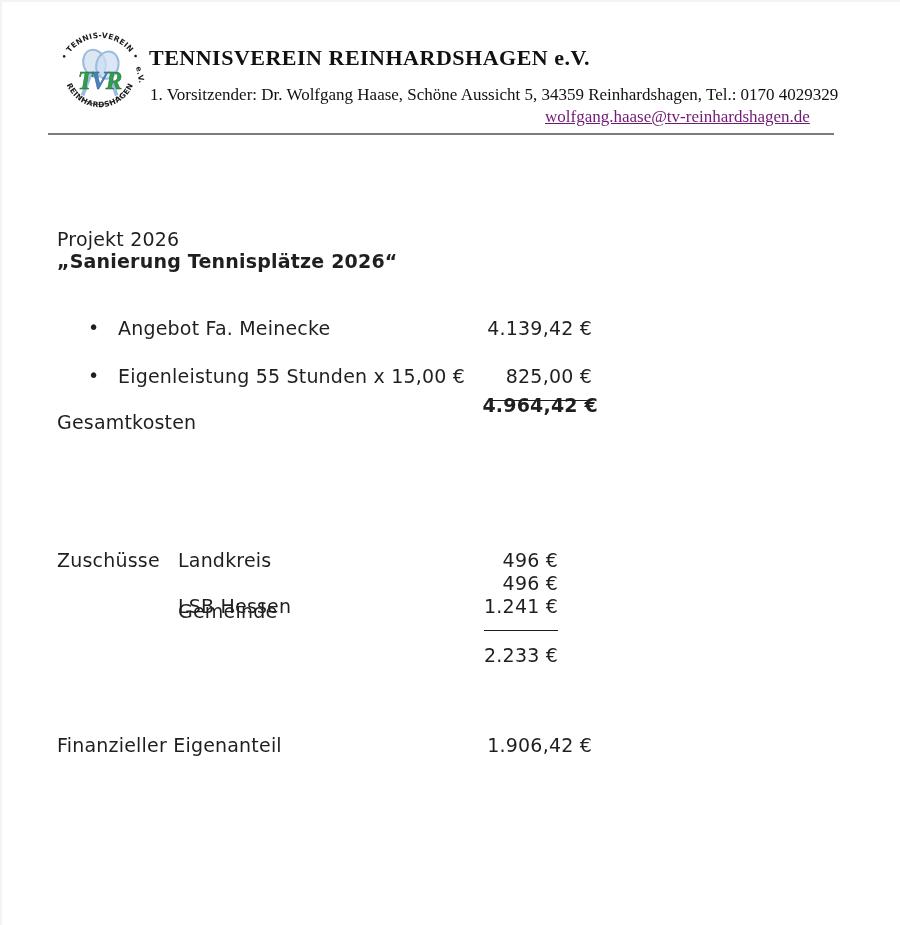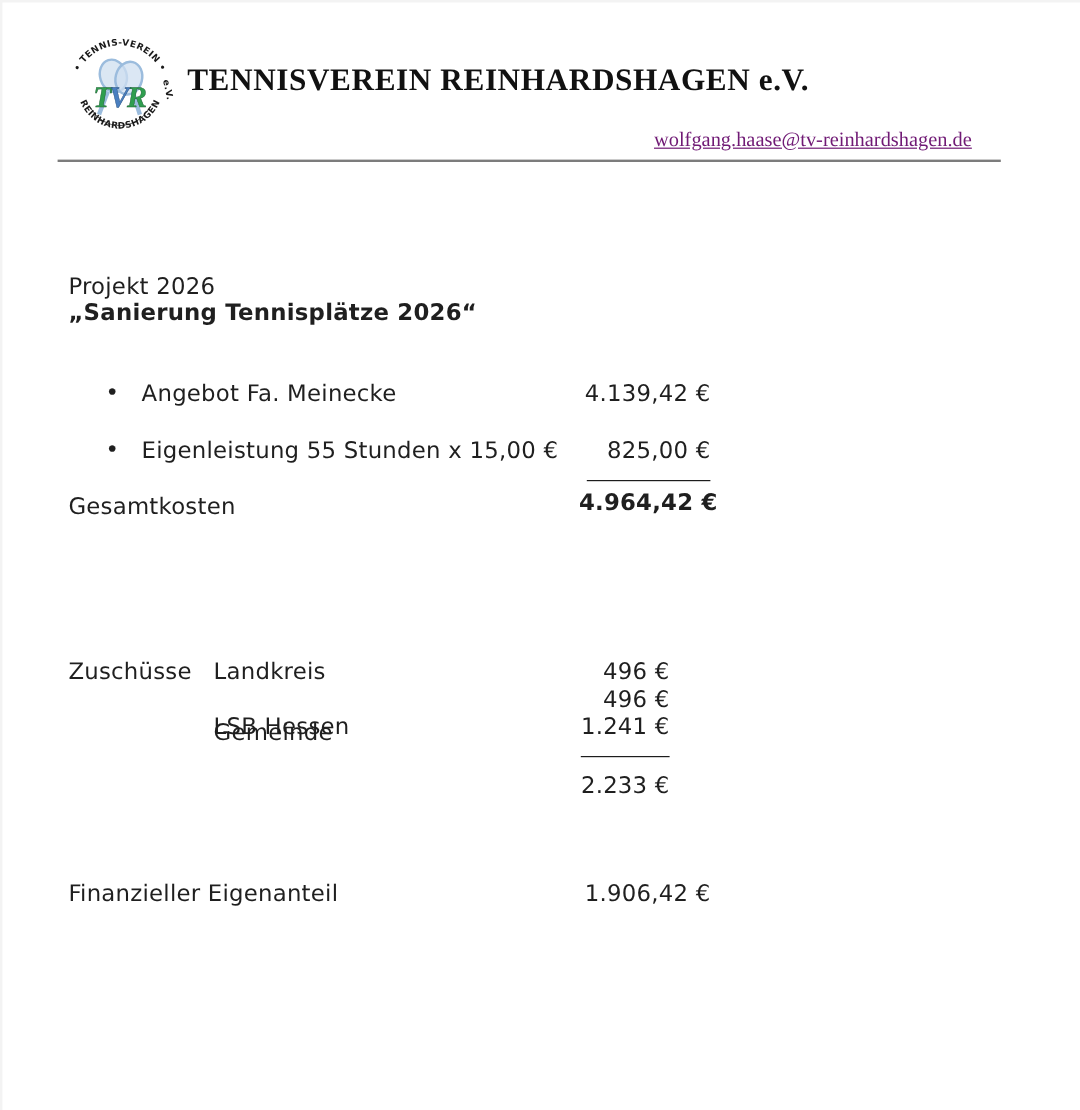--- a/index.html
+++ b/index.html
@@ -8,23 +8,23 @@
     width:900px;height:925px;
     background:#ffffff;
     font-family:"DejaVu Sans",sans-serif;
     color:#1f1f1f;
     overflow:hidden;
     box-shadow:inset 2px 2px 0 #f3f3f3;
   }
   
   .logo{position:absolute;left:54px;top:32px;width:92px;height:92px;}
   .club-name{
-    position:absolute;left:148px;top:44px;margin:8px;
+    position:absolute;left:148px;top:44px;margin:1px;
     font-family:"Liberation Serif",serif;font-weight:bold;
-    font-size:26px;letter-spacing:0.5px;color:#111;white-space:nowrap;
+    font-size:22px;letter-spacing:0.5px;color:#111;white-space:nowrap;
   }
   .contact{
     position:absolute;font-family:"Liberation Serif",serif;
     font-size:17px;color:#111;white-space:nowrap;
   }
   .contact-1{left:150px;top:85px;}
   .contact-2{left:150px;top:107px;}
   .email{
     position:absolute;left:545px;top:107px;
     font-family:"Liberation Serif",serif;font-size:17px;
@@ -70,41 +70,42 @@
     <text class="ring">
       <textPath href="#arcTop" startOffset="50%" text-anchor="middle">• TENNIS-VEREIN •</textPath>
     </text>
     <text class="ring">
       <textPath href="#arcBot" startOffset="50%" text-anchor="middle">REINHARDSHAGEN</textPath>
     </text>
     <text class="ring" transform="translate(89 38) rotate(78)">e.V.</text>
   </svg>
 
   <h1 class="club-name">TENNISVEREIN REINHARDSHAGEN e.V.</h1>
+  <div class="contact contact-1">1. Vorsitzender: Dr. Wolfgang Haase, Schöne Aussicht 5, 34359 Reinhardshagen, Tel.: 0170 4029329</div>
   <a class="email">wolfgang.haase@tv-reinhardshagen.de</a>
   <div class="divider"></div>
 
   <div class="t" style="left:57px;top:228px;">Projekt 2026</div>
   <div class="t b" style="left:57px;top:250px;">„Sanierung Tennisplätze 2026“</div>
 
   <div>
     <span class="bullet" style="left:88px;top:316px;">•</span>
     <span class="t" style="left:118px;top:317px;">Angebot Fa. Meinecke</span>
     <span class="amt amt-main" style="top:317px;">4.139,42 €</span>
   </div>
 
   <div>
     <span class="bullet" style="left:88px;top:364px;">•</span>
     <span class="t" style="left:118px;top:365px;">Eigenleistung 55 Stunden x 15,00 €</span>
     <span class="amt amt-main" style="top:365px;"><span class="ul ul-ext">825,00 €</span></span>
   </div>
 
   <div>
     <span class="t" style="left:57px;top:411px;">Gesamtkosten</span>
-    <span class="amt amt-total b" style="top:408px;">4.964,42 €</span>
+    <span class="amt amt-total b" style="top:394px;">4.964,42 €</span>
   </div>
 
   <div>
     <span class="t" style="left:57px;top:549px;">Zuschüsse</span>
 
     <span class="t" style="left:178px;top:549px;">Landkreis</span>
     <span class="amt amt-sub" style="top:549px;">496 €</span>
 
     <span class="t" style="left:178px;top:572px;margin-top:28px;">Gemeinde</span>
     <span class="amt amt-sub" style="top:572px;">496 €</span>

